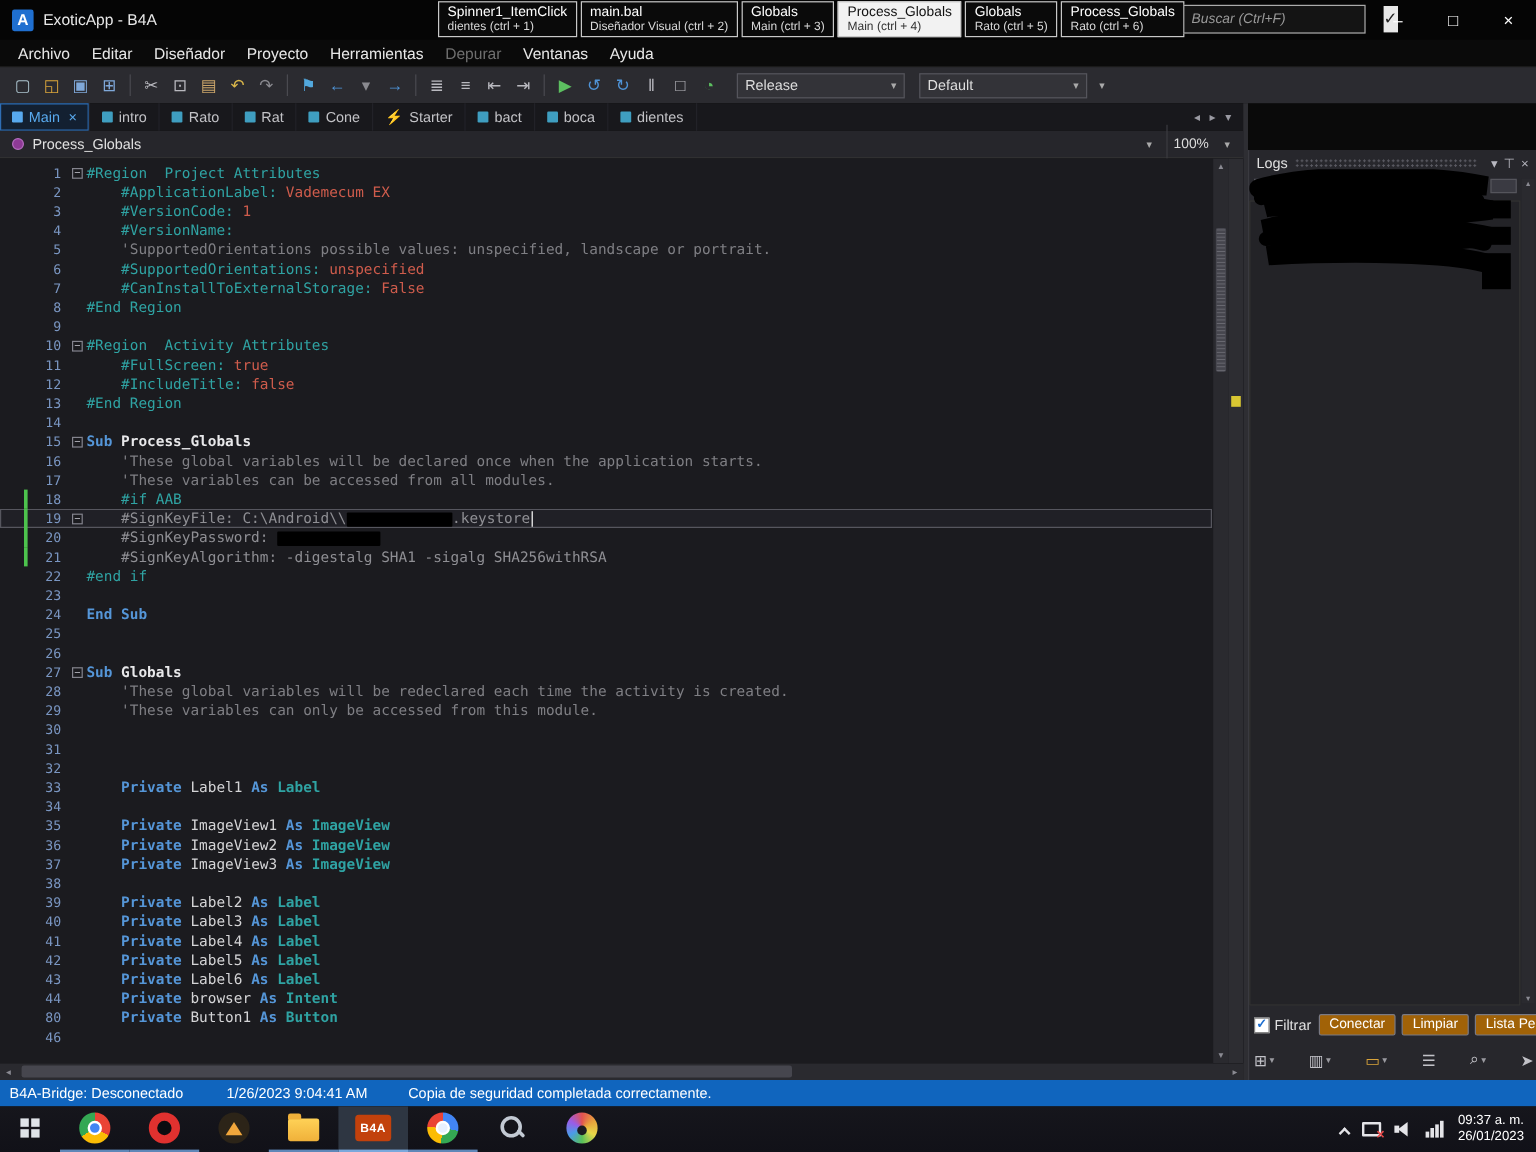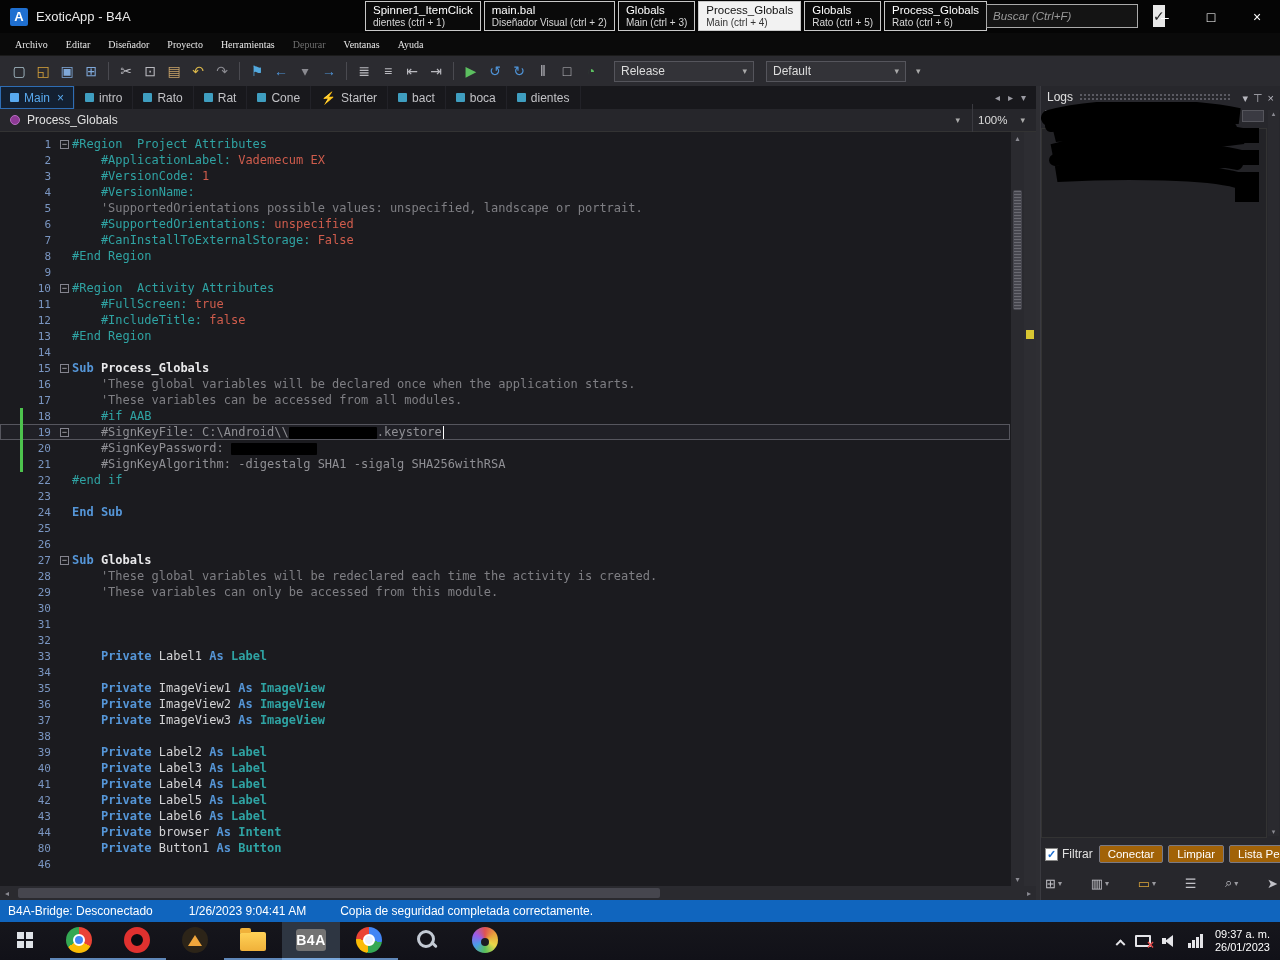--- a/index.html
+++ b/index.html
@@ -20,38 +20,38 @@
   .qtab.active .qtab-sub { color:#333; }
   .search-box { position:absolute; right:142px; top:4px; width:152px; height:24px; border:1px solid #aaa; background:#141414; display:flex; }
   .search-input { flex:1; background:transparent; border:none; outline:none; color:#ddd; font-size:11.5px; padding:0 6px; font-family:"Liberation Sans",sans-serif; }
   .search-input::placeholder { color:#9a9a9a; font-style:italic; }
   .search-btn { width:24px; background:#e8e8e8; color:#222; display:flex; align-items:center; justify-content:center; font-size:14px; cursor:pointer; }
   .win-controls { position:absolute; right:0; top:0; height:33px; display:flex; }
   .wc { width:46px; height:33px; display:flex; align-items:center; justify-content:center; color:#fff; font-size:14px; cursor:pointer; }
 
   
   .menubar { height:22px; background:#0a0a0a; display:flex; align-items:center; padding-left:6px; flex:none; }
-  .menu-item { padding:2px 9px; font-size:10px; color:#e8e8e8; cursor:pointer;font-family:Liberation Serif, serif; }
+  .menu-item { padding:2px 9px; font-size:13px; color:#e8e8e8; cursor:pointer; }
   .menu-item.disabled { color:#6f6f6f; }
 
   
   .toolbar { height:31px; background:#2b2b30; border-top:1px solid #1a1a1a; display:flex; align-items:center; padding:0 8px; gap:6px; flex:none; }
   .tb-icons { display:flex; align-items:center; gap:2px; }
   .tbicon { width:22px; height:22px; display:flex; align-items:center; justify-content:center; font-size:14px; cursor:pointer; border-radius:2px; }
   .tb-sep { width:1px; height:18px; background:#4a4a50; margin:0 4px; }
   .tb-dd { min-width:140px; height:21px; background:#333338; border:1px solid #55555c; display:flex; align-items:center;
            justify-content:space-between; padding:0 6px; font-size:12px; color:#ddd; cursor:pointer; margin-left:6px; }
   .dd-arrow { font-size:9px; color:#aaa; margin-left:6px; }
   .dd-arrow-sm { font-size:9px; color:#aaa; padding:0 4px; cursor:pointer; }
 
   
   .workspace { flex:1; display:flex; min-height:0; }
   .left-col { width:1036px; display:flex; flex-direction:column; min-height:0; }
   .splitter { width:4px; background:#2e2e33; cursor:ew-resize; }
-  .right-col { width:240px; background:#27272c; display:flex; flex-direction:column; border-left:1px solid #3a3a40; }
+  .right-col { width:240px; background:#27272c; display:flex; flex-direction:column; border-left:1px solid #3a3a40;margin-top:39px; }
 
   
   .tabs-row { height:23px; background:#18181c; display:flex; align-items:stretch; flex:none; }
   .file-tabs { display:flex; flex:1; }
   .ftab { display:flex; align-items:center; gap:5px; padding:0 10px; font-size:12px; color:#c2c2c6; cursor:pointer; border-right:1px solid #222228; }
   .ftab.active { background:#132031; box-shadow:inset 0 0 0 1px #2e6db4; color:#58a9ee; }
   .ft-ico.module { width:9px; height:9px; background:#3f9ec0; border-radius:1px; }
   .ftab.active .ft-ico.module { background:#58a9ee; }
   .ft-ico.lightning { color:#e8c63e; font-size:12px; line-height:10px; }
   .ft-close { font-size:12px; margin-left:2px; color:#58a9ee; }
@@ -141,21 +141,21 @@
   .app-start { display:grid; grid-template-columns:7px 7px; grid-template-rows:7px 7px; gap:2px; }
   .app-start .cell { background:#dfe3e8; }
   .app-chrome { width:26px; height:26px; border-radius:50%; position:relative;
                 background:conic-gradient(#ea4335 0 33%, #fbbc05 33% 66%, #34a853 66% 100%); }
   .app-chrome::after { content:""; position:absolute; inset:7px; background:#4285f4; border:2px solid #fff; border-radius:50%; }
   .app-opera { width:26px; height:26px; border-radius:50%; border:7px solid #e0312f; background:#0c0c10; }
   .app-shield { width:26px; height:26px; border-radius:50%; background:#2c2418; display:flex; align-items:center; justify-content:center; }
   .app-shield::after { content:""; border-left:7px solid transparent; border-right:7px solid transparent; border-bottom:11px solid #f0a63c; }
   .app-folder { width:26px; height:19px; background:linear-gradient(#ffd257,#f0b13a); border-radius:2px; position:relative; margin-top:3px; }
   .app-folder::before { content:""; position:absolute; top:-4px; left:0; width:11px; height:5px; background:#f0b13a; border-radius:2px 2px 0 0; }
-  .app-b4a { width:30px; height:22px; background:#737373; border-radius:3px; color:#fff; font-weight:bold; font-size:14px;
+  .app-b4a { width:30px; height:22px; background:#c2410c; border-radius:3px; color:#fff; font-weight:bold; font-size:10px;
              display:flex; align-items:center; justify-content:center; letter-spacing:0.5px; }
   .app-chrome2 { width:26px; height:26px; border-radius:50%; position:relative;
                  background:conic-gradient(#4285f4 0 28%, #34a853 28% 52%, #fbbc05 52% 76%, #ea4335 76% 100%); }
   .app-chrome2::after { content:""; position:absolute; inset:7px; background:#e8f0fe; border:2px solid #fff; border-radius:50%; }
   .app-magnifier { width:26px; height:26px; position:relative; }
   .app-magnifier::before { content:""; position:absolute; left:3px; top:3px; width:12px; height:12px; border:3px solid #c3cad4; border-radius:50%; }
   .app-magnifier::after { content:""; position:absolute; left:16px; top:16px; width:8px; height:3px; background:#c3cad4; transform:rotate(45deg); border-radius:2px; }
   .app-palette { width:26px; height:26px; border-radius:50%; position:relative;
                  background:conic-gradient(#e05252,#e8a33c,#e8d84a,#58c05a,#4a9ce8,#9a5ce8,#e05252); }
   .app-palette::after { content:""; position:absolute; left:9px; top:11px; width:8px; height:8px; background:#1c1c22; border-radius:50%; }

